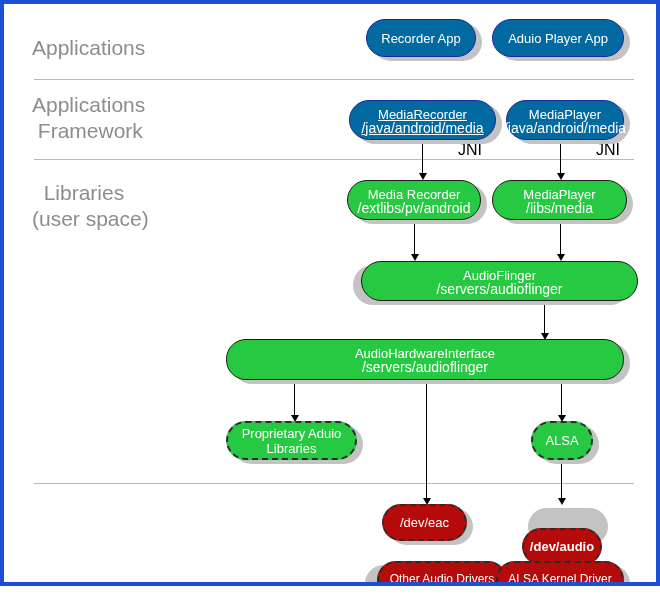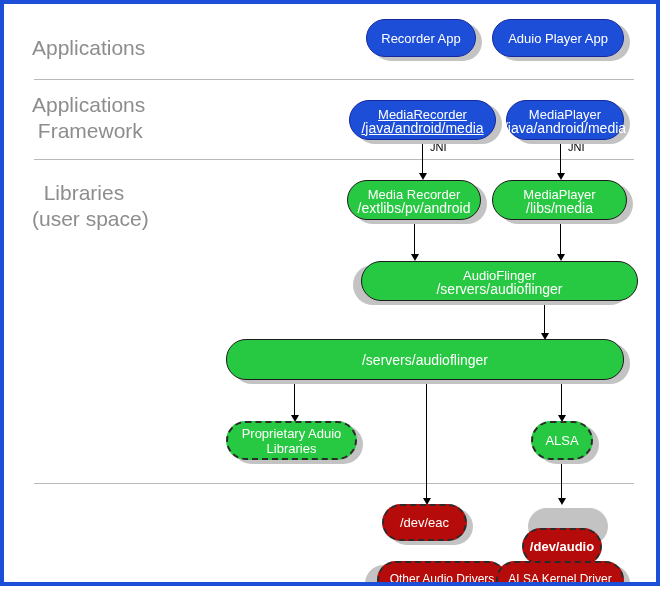--- a/index.html
+++ b/index.html
@@ -41,23 +41,24 @@
   .arrowhead {
     position: absolute;
     width: 0;
     height: 0;
     border-left: 4px solid transparent;
     border-right: 4px solid transparent;
     border-top: 7px solid #000000;
   }
   .conn-label {
     position: absolute;
-    font-size: 11px;
+    font-size: 16px;
     color: #000000;
     white-space: nowrap;
+    margin-left: 28px;
   }
   
   .node {
     position: absolute;
     box-sizing: border-box;
     display: flex;
     flex-direction: column;
     align-items: center;
     justify-content: center;
     text-align: center;
@@ -69,21 +70,21 @@
     font-size: 13px;
     line-height: 15px;
     white-space: nowrap;
   }
   .node .sub {
     font-size: 14px;
     line-height: 12px;
     white-space: nowrap;
   }
   .node.blue {
-    background: #1d4ed8;
+    background: #0369a1;
     border: 1px solid #16299c;
   }
   .node.green {
     background: #22c councils;
   }
   .node.green {
     background: #28c942;
     border: 1px solid #1c1c1c;
   }
   .node.green.dashed {
@@ -192,20 +193,21 @@
     <div class="title">MediaPlayer</div>
     <div class="sub">/libs/media</div>
   </div>
 
   <div class="node green" style="left:357px; top:257px; width:277px; height:40px;">
     <div class="title">AudioFlinger</div>
     <div class="sub">/servers/audioflinger</div>
   </div>
 
   <div class="node green" style="left:222px; top:335px; width:398px; height:41px;">
+    <div class="title">AudioHardwareInterface</div>
     <div class="sub">/servers/audioflinger</div>
   </div>
 
   <div class="node green dashed" style="left:222px; top:417px; width:131px; height:39px;">
     <div class="title">Proprietary Aduio</div>
     <div class="title">Libraries</div>
   </div>
 
   <div class="node green dashed" style="left:527px; top:417px; width:62px; height:39px;">
     <div class="title">ALSA</div>

